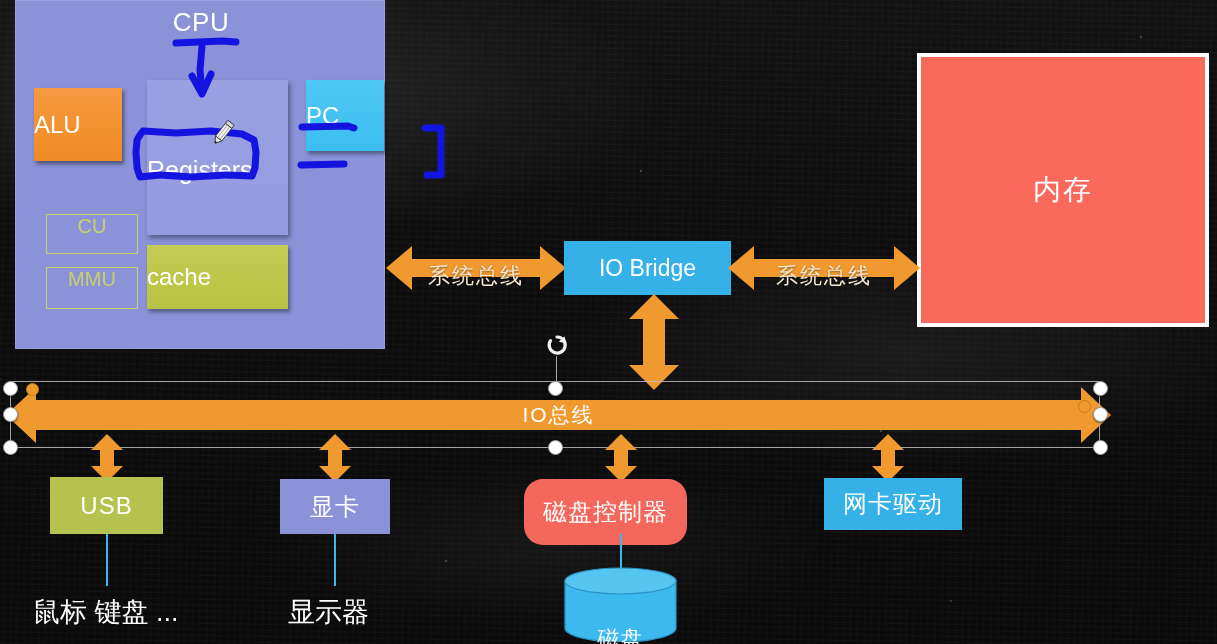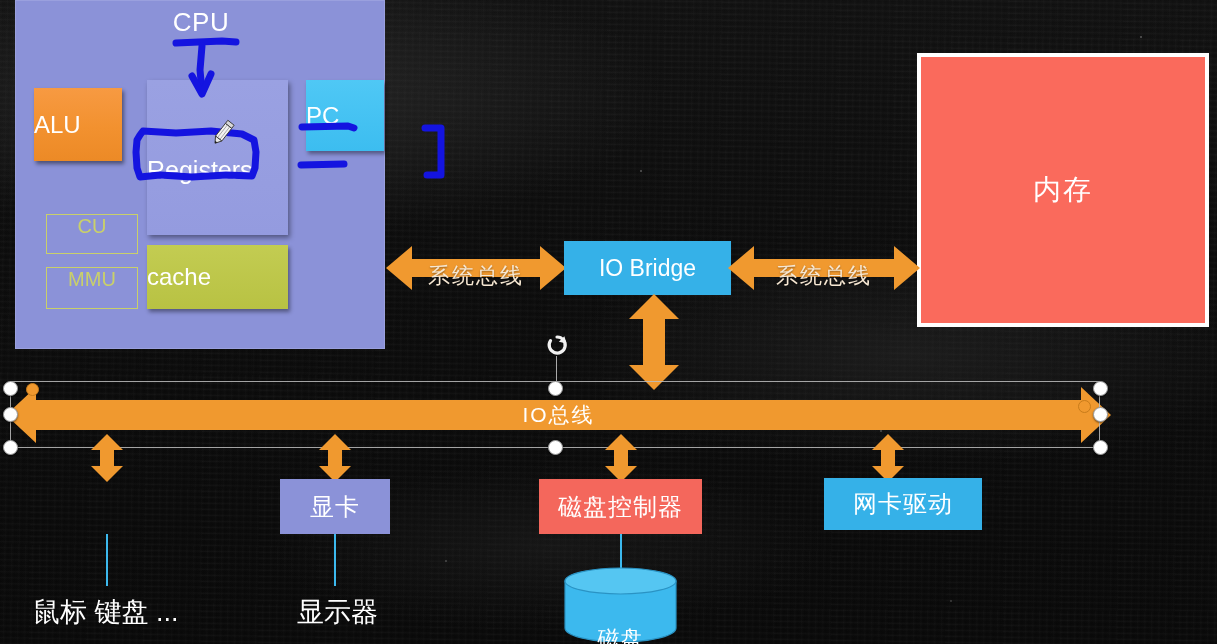--- a/index.html
+++ b/index.html
@@ -135,33 +135,33 @@
   
   .dev-arrow { position: absolute; width: 38px; height: 48px; }
 
   
   .device {
     position: absolute; display: flex; align-items: center; justify-content: center;
     color: #ffffff; font-size: 24px; letter-spacing: 1px;
   }
   #usb-dev   { left: 50px;  top: 477px; width: 113px; height: 57px; background: #b6c24e; }
   #gpu-dev   { left: 280px; top: 479px; width: 110px; height: 55px; background: #8b92d8; }
-  #disk-ctrl { left: 539px; top: 479px; width: 163px; height: 55px; background: #f4675c; }
-  #nic-dev   { left: 824px; top: 478px; width: 158px; height: 52px; background: #35b1e8; }
+  #disk-ctrl { left: 524px; top: 479px; width: 163px; height: 66px; background: #f4675c; border-radius: 19px; }
+  #nic-dev   { left: 824px; top: 478px; width: 138px; height: 52px; background: #35b1e8; }
 
   .leader { position: absolute; width: 2px; background: #3cb9ee; }
   #usb-leader  { left: 106px; top: 534px; height: 52px; }
   #gpu-leader  { left: 334px; top: 534px; height: 52px; }
   #disk-leader { left: 620px; top: 534px; height: 34px; }
 
   .caption {
     position: absolute; color: #ffffff; font-size: 27px; white-space: nowrap;
   }
   #mouse-kb-caption { left: 33px;  top: 594px; }
-  #monitor-caption  { left: 297px; top: 594px; }
+  #monitor-caption  { left: 288px; top: 594px; }
 
   
   #disk-cyl { position: absolute; left: 563px; top: 567px; width: 115px; height: 75px; }
   #disk-cyl-label {
     position: absolute; left: 563px; top: 616px; width: 115px;
     text-align: center; color: #ffffff; font-size: 22px; letter-spacing: 1px; margin-top: 8px;
   }
 </style>
 </head>
 <body>
@@ -270,20 +270,23 @@
     <svg width="38" height="48" viewBox="0 0 38 48">
       <polygon points="19,0 35,16 26,16 26,32 35,32 19,48 3,32 12,32 12,16 3,16" fill="#f0992f"></polygon>
     </svg>
   </div>
   <div class="dev-arrow" style="left:869px;top:434px;">
     <svg width="38" height="48" viewBox="0 0 38 48">
       <polygon points="19,0 35,16 26,16 26,32 35,32 19,48 3,32 12,32 12,16 3,16" fill="#f0992f"></polygon>
     </svg>
   </div>
 
+  <div id="usb-dev" class="device">
+    <span>USB</span>
+  </div>
   <div id="gpu-dev" class="device">
     <span>显卡</span>
   </div>
   <div id="disk-ctrl" class="device">
     <span>磁盘控制器</span>
   </div>
   <div id="nic-dev" class="device">
     <span>网卡驱动</span>
   </div>
 

